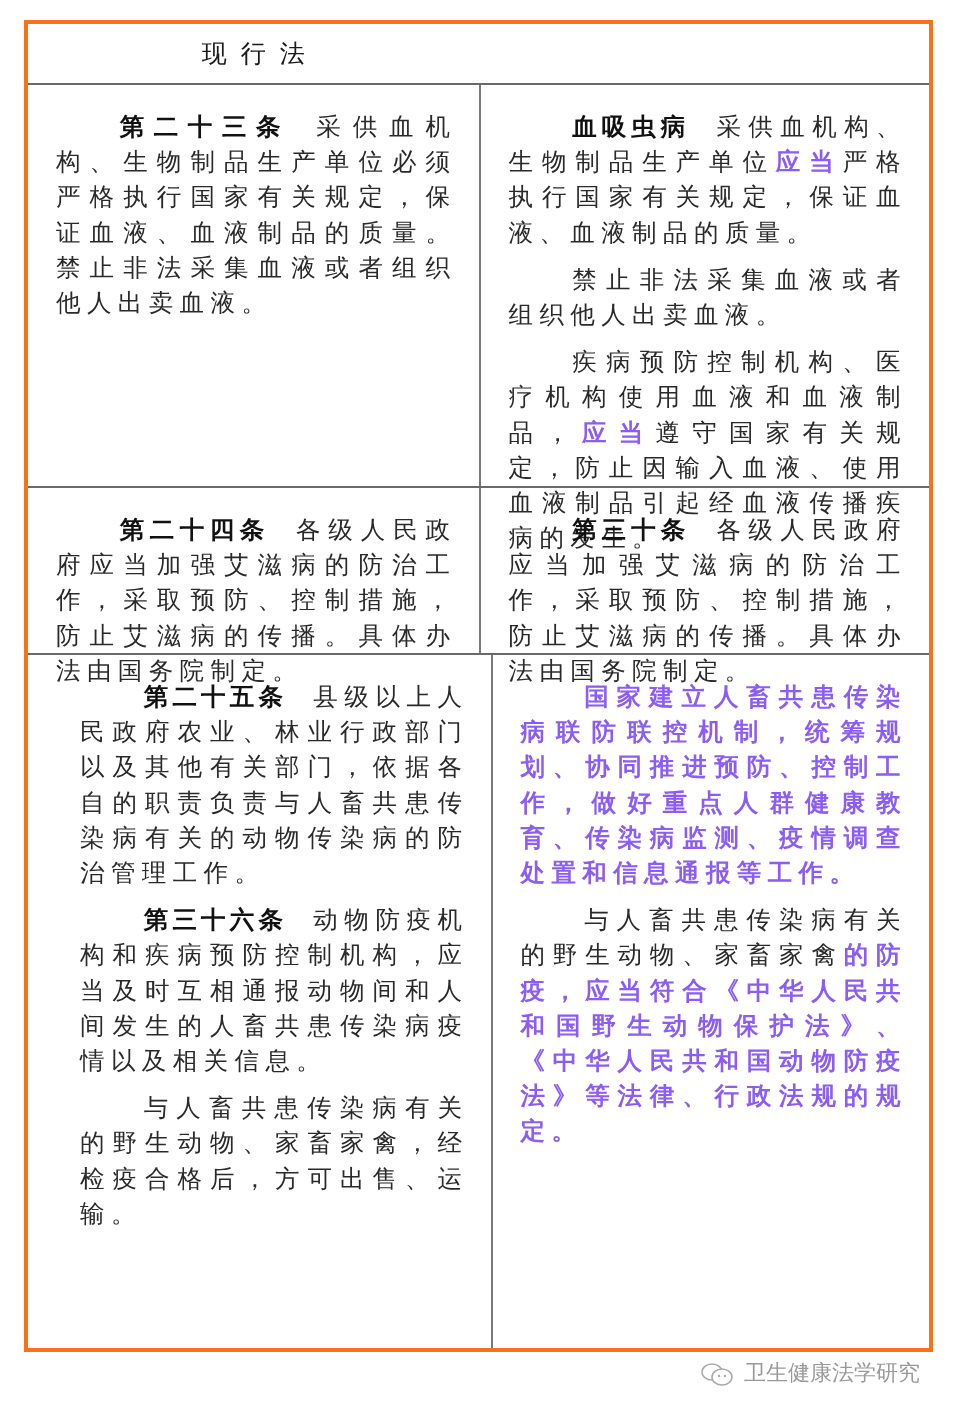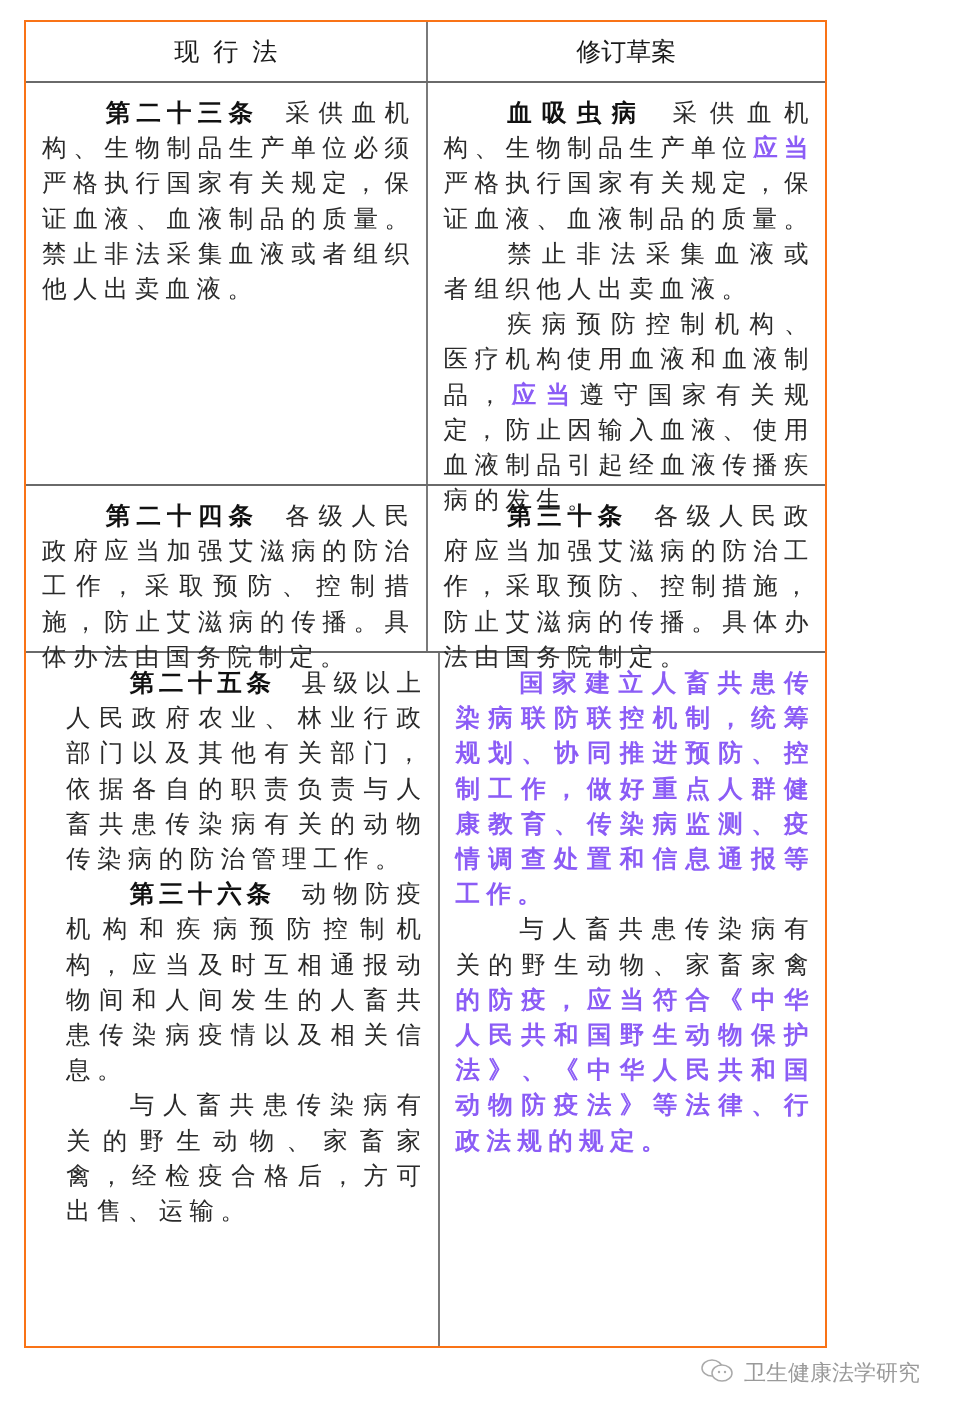--- a/index.html
+++ b/index.html
@@ -12,22 +12,22 @@
       height: 1417px;
       position: relative;
       overflow: hidden;
       font-family: "DejaVu Serif", "Liberation Serif", serif;
       color: #2a2a2a;
     }
     .compare-table {
       position: absolute;
       left: 24px;
       top: 20px;
-      width: 803px;
-      border: 2px solid #f97316;
+      width: 909px;
+      border: 4px solid #f97316;
       box-sizing: border-box;
     }
     .row {
       display: flex;
       border-top: 2px solid #6a6a6a;
     }
     .row:first-child { border-top: none; }
     .cell {
       width: 50%;
       box-sizing: border-box;
@@ -49,21 +49,21 @@
 
     .row-1 { height: 401px; }
     .row-2 { height: 165px; }
     .row-3 { height: 693px; padding-left: 24px; }
 
     .para {
       font-size: 24.5px;
       line-height: 35.2px;
       letter-spacing: 6.4px;
       text-align: justify;
-      margin: 0;
+      margin: 12px;
       text-indent: 2.6em;
     }
     .art {
       font-family: "DejaVu Sans", "Liberation Sans", sans-serif;
       font-weight: bold;
       color: #111;
       letter-spacing: 4px;
       margin-right: 26px;
     }
     .b {
@@ -71,21 +71,21 @@
       font-weight: bold;
       color: #8b5cf6;
     }
     .cell-content { padding-top: 6px; }
 
     .watermark {
       position: absolute;
       left: 700px;
       top: 1358px;
       display: flex;
-      align-items: flex-start;
+      align-items: flex-end;
       color: #9a9a9a;
       font-family: "DejaVu Sans", "Liberation Sans", sans-serif;
       font-size: 22px;
     }
     .wechat-icon {
       width: 34px;
       height: 26px;
       position: relative;
       margin-right: 10px;
     }
@@ -100,23 +100,20 @@
     }
   </style>
 </head>
 <body>
 
 <div class="compare-table">
 
   <div class="row header-row">
     <div class="cell">
       <span class="spaced">现行法</span>
-    </div>
-    <div class="cell">
-      <span>修订草案</span>
     </div>
   </div>
 
   <div class="row row-1">
     <div class="cell">
       <div class="cell-content">
         <p class="para"><span class="art">第二十三条</span><span>采供血机构、生物制品生产单位必须严格执行国家有关规定，保证血液、血液制品的质量。禁止非法采集血液或者组织他人出卖血液。</span></p>
       </div>
     </div>
     <div class="cell">

